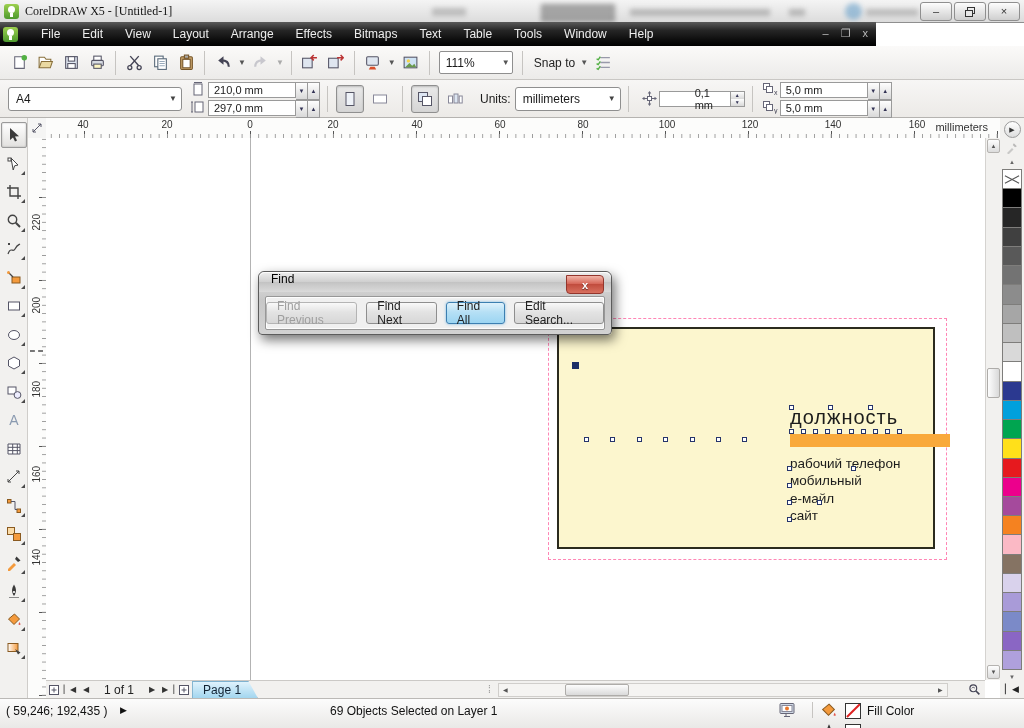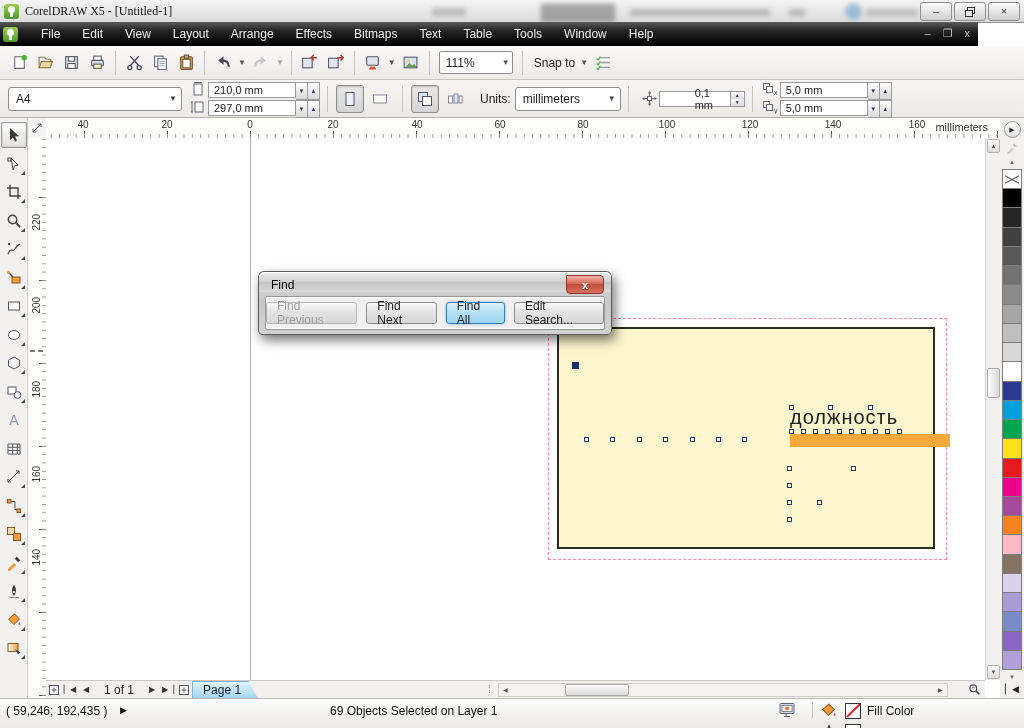--- a/index.html
+++ b/index.html
@@ -17,21 +17,21 @@
     border-radius:50%;background:#fff;}
   .corel-logo:after{content:"";position:absolute;left:6px;top:9px;width:3px;height:4px;background:#fff;}
   .title-text{font-size:12px;color:#111;font-family:Liberation Serif, serif;}
   .blur-blob{position:absolute;filter:blur(2.5px);opacity:.55;}
   .win-btns{position:absolute;right:4px;top:2px;display:flex;gap:2px;}
   .win-btn{width:30px;height:17px;border:1px solid #8f8f8f;border-radius:3px;
     background:linear-gradient(#fdfdfd,#cfcfcf);display:flex;align-items:center;justify-content:center;
     font-size:11px;color:#333;line-height:1;}
 
   
-  .menubar{position:absolute;left:0;top:22px;width:978px;height:24px;
+  .menubar{position:absolute;left:0;top:22px;width:876px;height:24px;
     background:linear-gradient(#5a5a5a,#262626 35%,#0d0d0d 75%,#000);
     display:flex;align-items:center;color:#eee;}
   .menubar .corel-logo{margin-left:3px;}
   .menu-item{padding:4px 11px;font-size:12px;cursor:default;}
   .doc-btns{position:absolute;right:8px;top:5px;display:flex;gap:12px;color:#bbb;font-size:11px;}
   .doc-btns span{line-height:12px;}
 
   
   .toolbar{position:absolute;left:0;top:46px;width:1024px;height:34px;
     background:linear-gradient(#fbfaf9,#ecebe9);border-bottom:1px solid #c9c7c4;
@@ -122,21 +122,21 @@
   .card .dolzh{position:absolute;left:231px;top:77px;font-size:20px;letter-spacing:1px;color:#1c1c1c;}
   .card .bar{position:absolute;left:231px;top:105px;width:160px;height:13px;}
   .card .contacts{position:absolute;left:231px;top:126px;font-size:13.5px;line-height:17.4px;color:#1c1c1c;}
   .node{position:absolute;width:5px;height:5px;background:#fff;border:1px solid #26356b;box-sizing:border-box;z-index:4;}
 
   
   .find-dialog{position:absolute;left:258px;top:271px;width:352px;height:62px;z-index:60;
     border:1px solid #5c5c5c;border-radius:6px 6px 4px 4px;
     background:linear-gradient(#e3e3e3,#c7c7c7 45%,#d2d2d2);
     box-shadow:3px 5px 12px rgba(0,0,0,.55);}
-  .find-title{height:20px;display:flex;align-items:flex-end;padding-left:12px;font-size:12px;color:#000;
+  .find-title{height:20px;display:flex;align-items:flex-start;padding-left:12px;font-size:12px;color:#000;
     border-radius:6px 6px 0 0;
     background:linear-gradient(#efefef,#cfcfcf 50%,#c3c3c3 51%,#dadada);
     box-shadow:inset 0 1px 0 rgba(255,255,255,.8);}
   .find-close{position:absolute;right:7px;top:3px;width:36px;height:17px;border-radius:0 4px 4px 4px;
     border:1px solid #93352c;background:linear-gradient(#f2b5a8,#d6685a 45%,#c14d3e 50%,#d8705f);
     color:#fff;font-size:11px;font-weight:bold;display:flex;align-items:center;justify-content:center;
     text-shadow:0 1px 1px rgba(0,0,0,.5);}
   .find-body{position:absolute;left:6px;right:6px;top:24px;height:32px;background:#f0f0f0;
     border:1px solid #979797;border-radius:2px;box-shadow:inset 0 0 0 1px #fdfdfd;
     display:flex;align-items:center;justify-content:center;gap:9px;}
@@ -617,20 +617,26 @@
 
 <div class="canvas" id="canvas">
   <div class="page-edge"></div>
 
   <div class="sel-rect" id="sel-rect" style="--selcol: #FF85B5; border-color: rgb(255, 133, 181);"></div>
 
   <div class="card" id="card" style="background: rgb(252, 246, 206); border-color: rgb(43, 43, 30);">
     <div class="marker"></div>
     <div class="dolzh">должность</div>
     <div class="bar" id="card-bar" style="background: rgb(249, 169, 59);"></div>
+    <div class="contacts">
+      <div>рабочий телефон</div>
+      <div>мобильный</div>
+      <div>e-майл</div>
+      <div>сайт</div>
+    </div>
   </div>
   <div id="nodes-layer">
       <div class="node" style="left: 538px; top: 299px;"></div>
       <div class="node" style="left: 564px; top: 299px;"></div>
       <div class="node" style="left: 591px; top: 299px;"></div>
       <div class="node" style="left: 617px; top: 299px;"></div>
       <div class="node" style="left: 644px; top: 299px;"></div>
       <div class="node" style="left: 670px; top: 299px;"></div>
       <div class="node" style="left: 696px; top: 299px;"></div>
       <div class="node" style="left: 743px; top: 267px;"></div>

